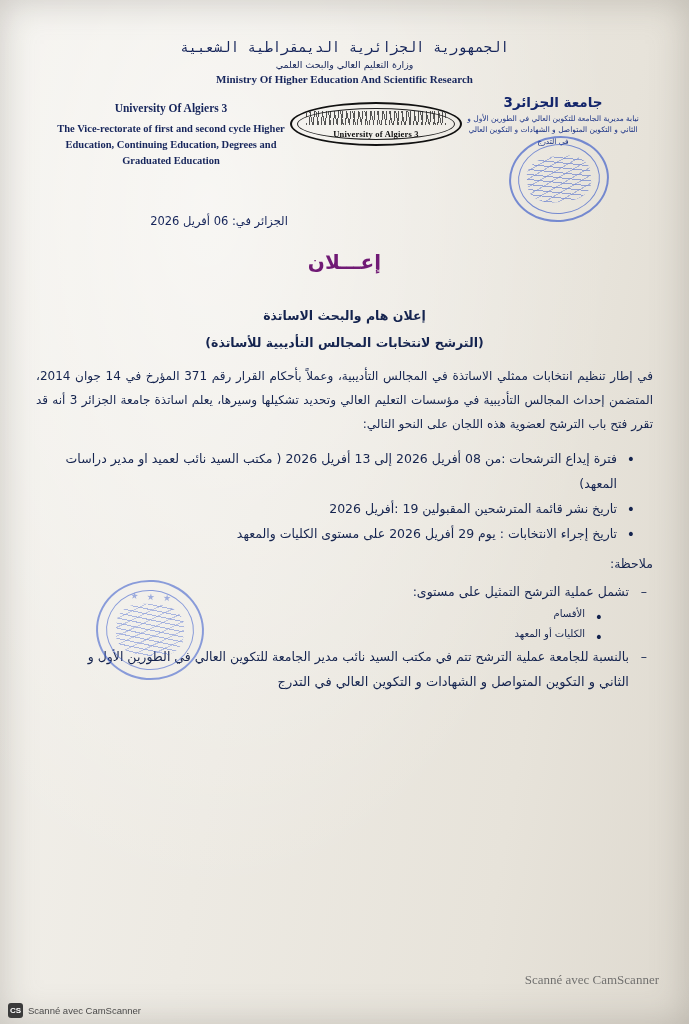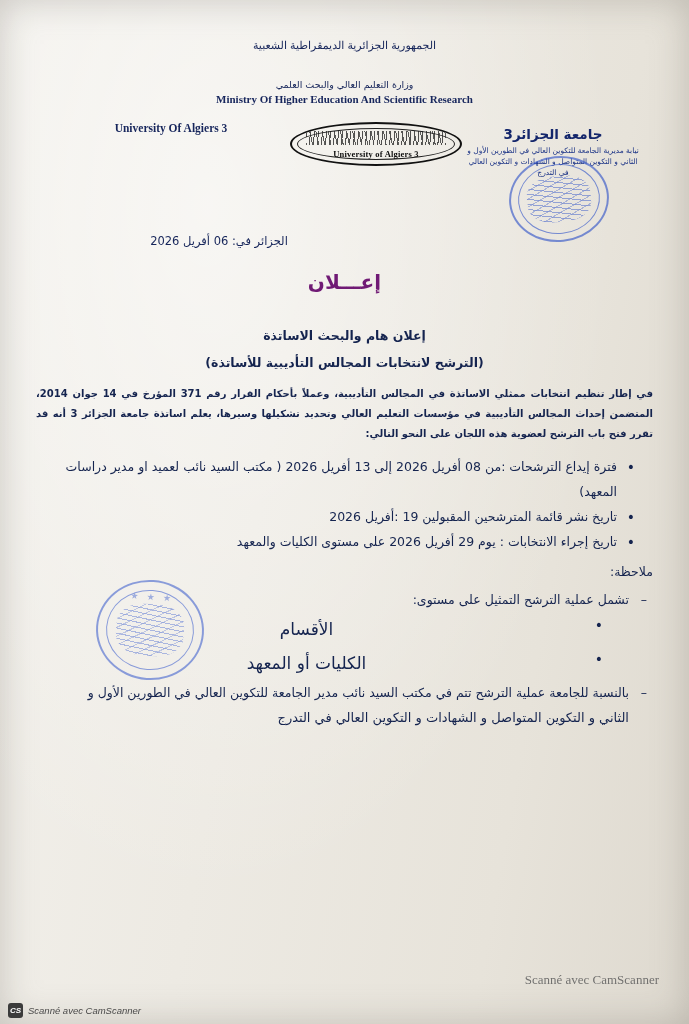--- a/index.html
+++ b/index.html
@@ -41,33 +41,32 @@
   }
 
   
   .header-center {
     text-align: center;
     margin-top: 38px;
     line-height: 1.45;
     color: #1b2a5e;
   }
   .hdr-ar {
-    font-family: Liberation Sans, sans-serif;
-    font-size: 11px;
+    font-family: Liberation Mono, monospace;
+    font-size: 14px;
     direction: rtl;
     color: #16255a;
     letter-spacing: 0px;
     margin-top: 16px;
   }
   .hdr-ar2 {
     font-family: "DejaVu Sans", sans-serif;
     font-size: 9.5px;
     direction: rtl;
     color: #16255a;
-    margin-top: 24px;
   }
   .hdr-en {
     font-family: "Liberation Serif", serif;
     font-size: 11.5px;
     font-weight: bold;
     color: #17265c;
   }
   .hdr-en2 {
     font-family: "Liberation Serif", serif;
     font-size: 11px;
@@ -143,21 +142,21 @@
     text-align: center;
     font-size: 8.5px;
     font-weight: bold;
     font-family: "Liberation Serif", serif;
     color: #0d0d0d;
     letter-spacing: .2px;
   }
   .tri-right {
     position: absolute;
     right: 18px;
-    top: 12px;
+    top: 0px;
     width: 180px;
     text-align: center;
     color: #1a3ba0;
   }
   .tri-right .uni-ar {
     font-family: "DejaVu Sans", sans-serif;
     font-size: 13.5px;
     font-weight: bold;
     direction: rtl;
     color: #14266b;
@@ -239,25 +238,24 @@
     margin-top: 12px;
     font-size: 12.5px;
     font-weight: bold;
   }
   .para {
     margin-top: 14px;
     direction: rtl;
     text-align: justify;
     text-align-last: right;
     font-family: "DejaVu Sans", sans-serif;
-    font-size: 10px;
+    font-size: 12px;
     line-height: 2.0;
     color: #15244f;
     padding: 0 8px;
-    font-weight: bold;
   }
   .bullets {
     margin: 10px 0 0 0;
     padding: 0 26px 0 0;
     direction: rtl;
     list-style: none;
   }
   .bullets li {
     position: relative;
     font-family: "DejaVu Sans", sans-serif;
@@ -305,22 +303,22 @@
     top: 0;
   }
   .inner-bullets {
     margin: 0;
     padding: 0 26px 0 0;
     list-style: none;
   }
   .inner-bullets li {
     position: relative;
     padding-right: 18px;
-    text-align: center;
-    font-size: 17px;
+    text-align: right;
+    font-size: 10px;
     line-height: 2.0;
   }
   .inner-bullets li:before {
     content: "•";
     position: absolute;
     right: 0;
     top: -1px;
     font-size: 14px;
   }
   .tail-line {
@@ -385,21 +383,20 @@
     z-index: 4;
   }
   .cs-bottom {
     position: absolute;
     left: 8px;
     bottom: 6px;
     display: flex;
     align-items: center;
     gap: 5px;
     z-index: 4;
-    font-style: italic;
   }
   .cs-badge {
     width: 15px;
     height: 15px;
     border-radius: 3px;
     background: #3b3b3b;
     color: #fff;
     font-family: "Liberation Sans", sans-serif;
     font-size: 8px;
     line-height: 15px;
@@ -422,20 +419,21 @@
 
     <div class="header-center">
       <div class="hdr-ar">الجمهورية الجزائرية الديمقراطية الشعبية</div>
       <div class="hdr-ar2">وزارة التعليم العالي والبحث العلمي</div>
       <div class="hdr-en2">Ministry Of Higher Education And Scientific Research</div>
     </div>
 
     <div class="tri">
       <div class="tri-left">
         <div class="uni">University Of Algiers 3</div>
+        <div class="vice">The Vice-rectorate of first and second cycle Higher Education, Continuing Education, Degrees and Graduated Education</div>
       </div>
 
       <div class="tri-center">
         <div class="logo-oval">
           <div class="logo-scribble"></div>
           <div class="logo-text">University of Algiers 3</div>
         </div>
       </div>
 
       <div class="tri-right">

